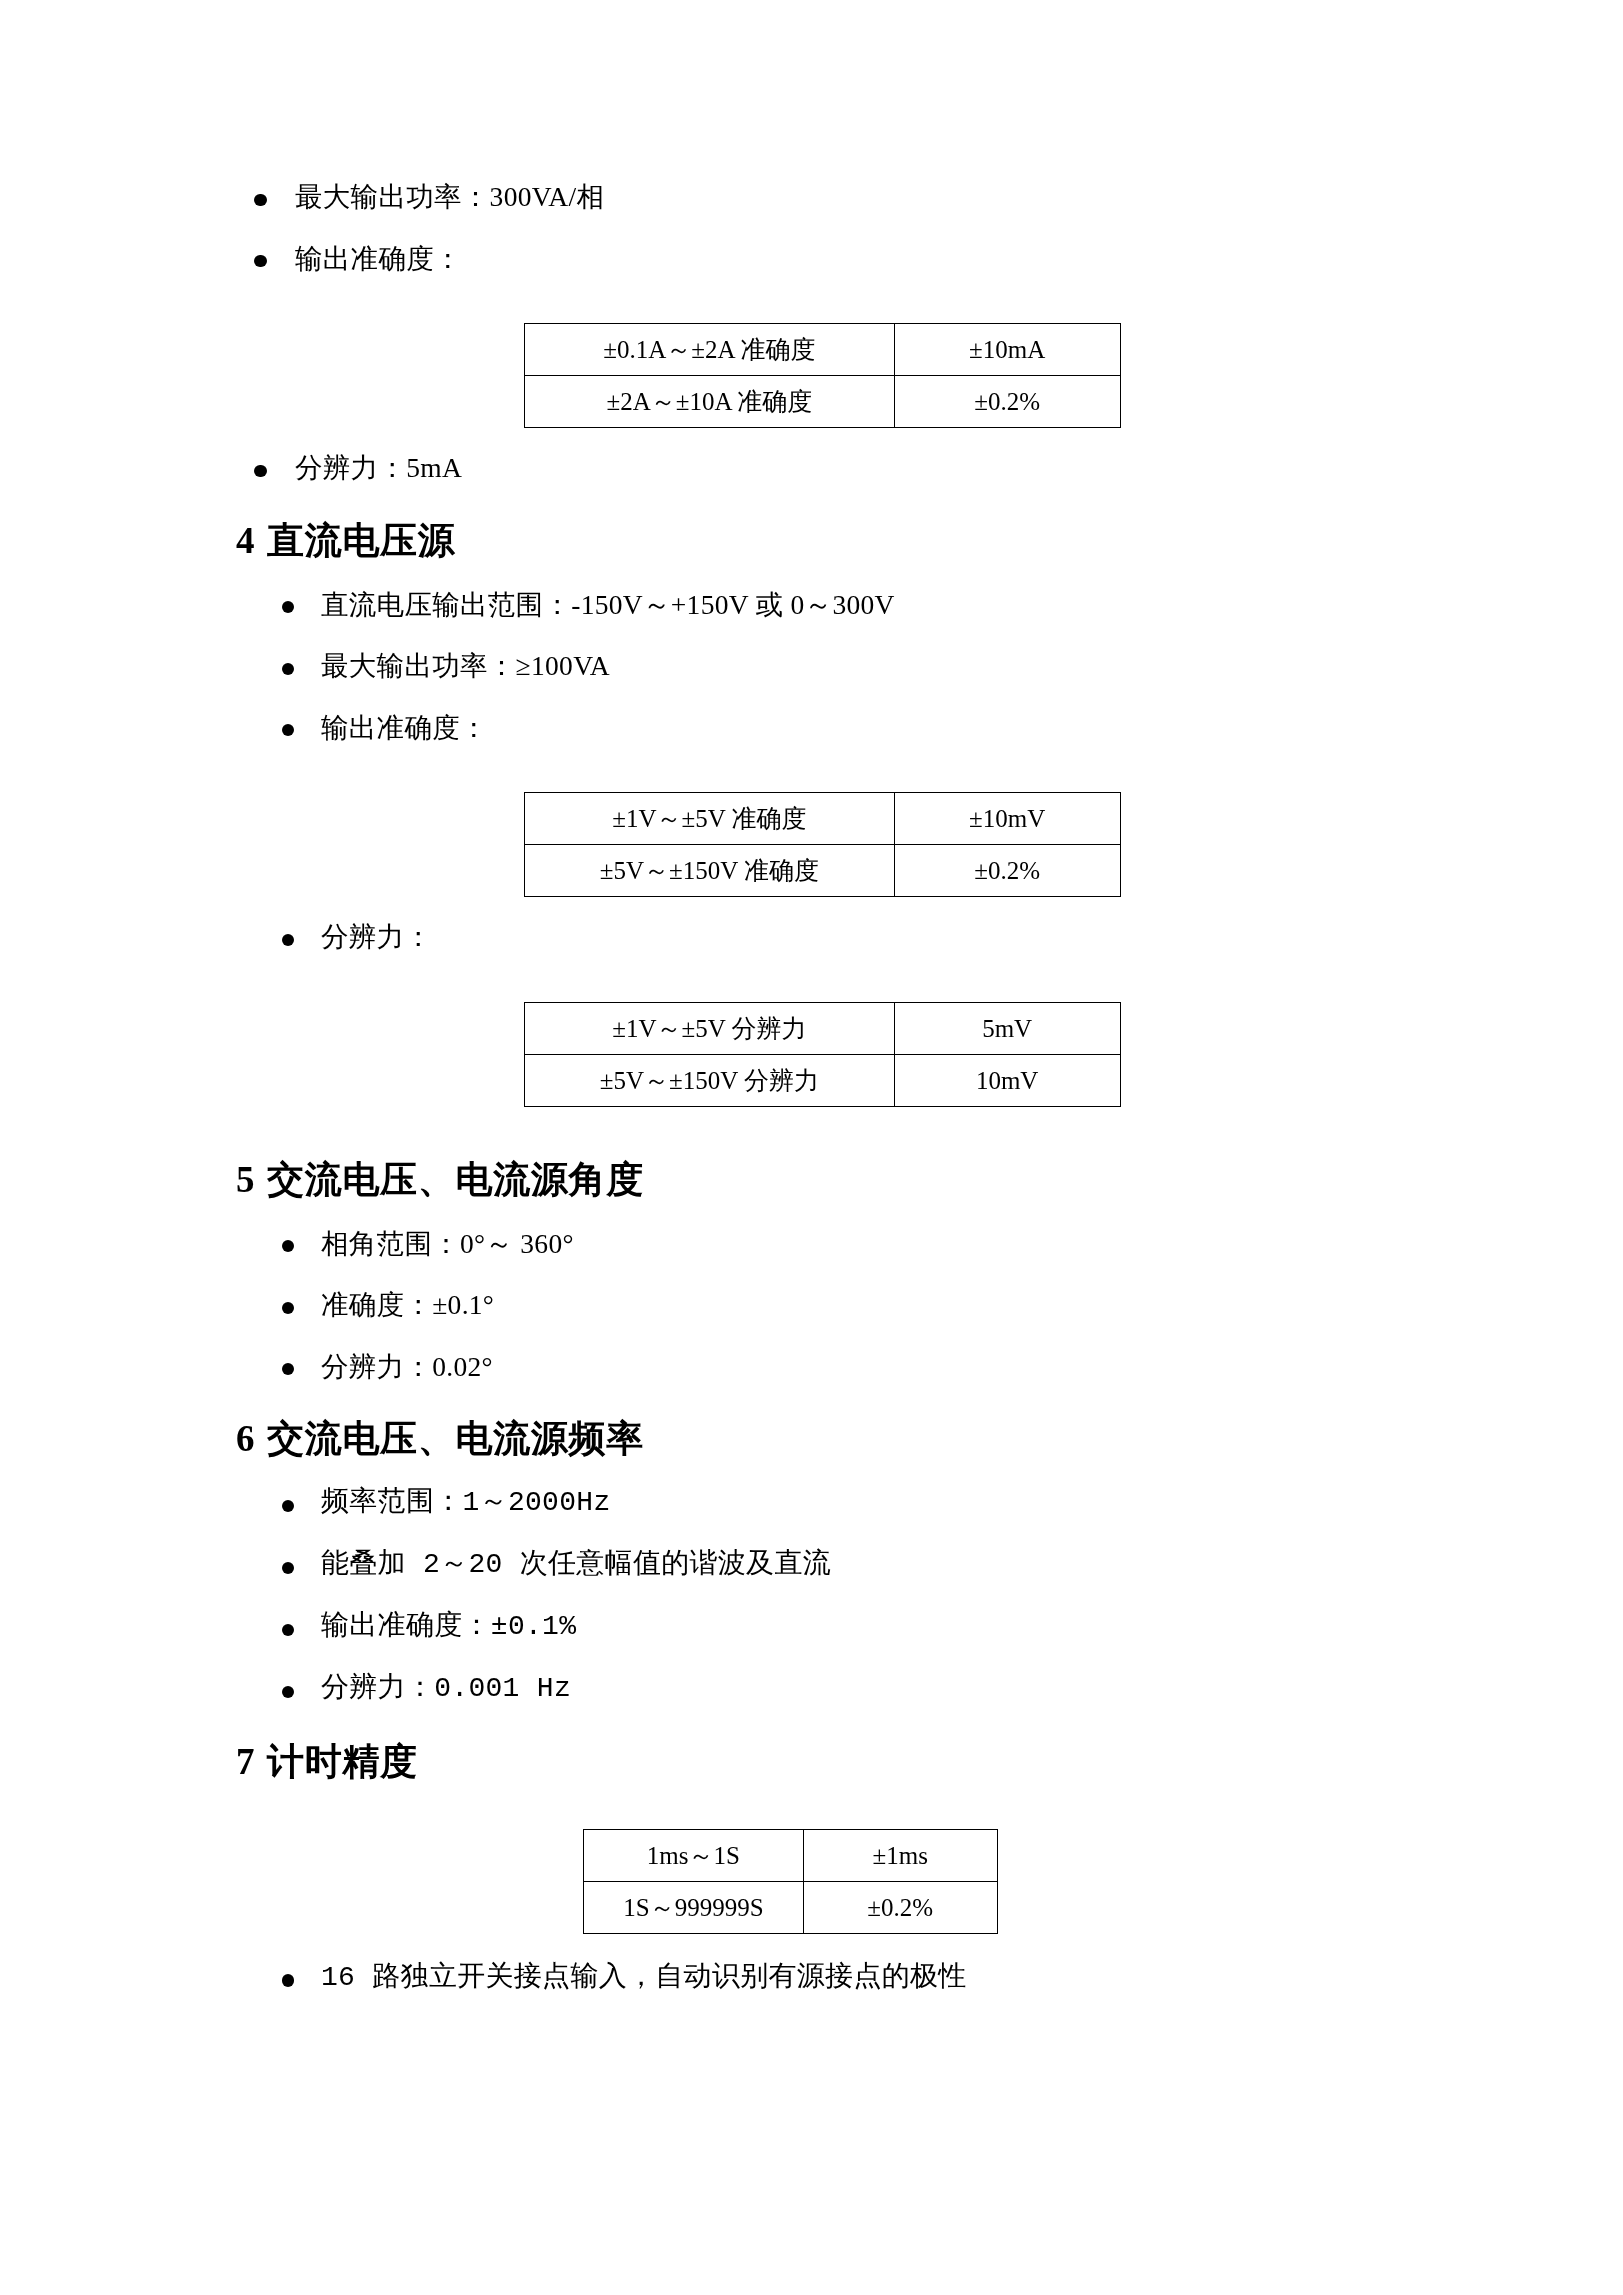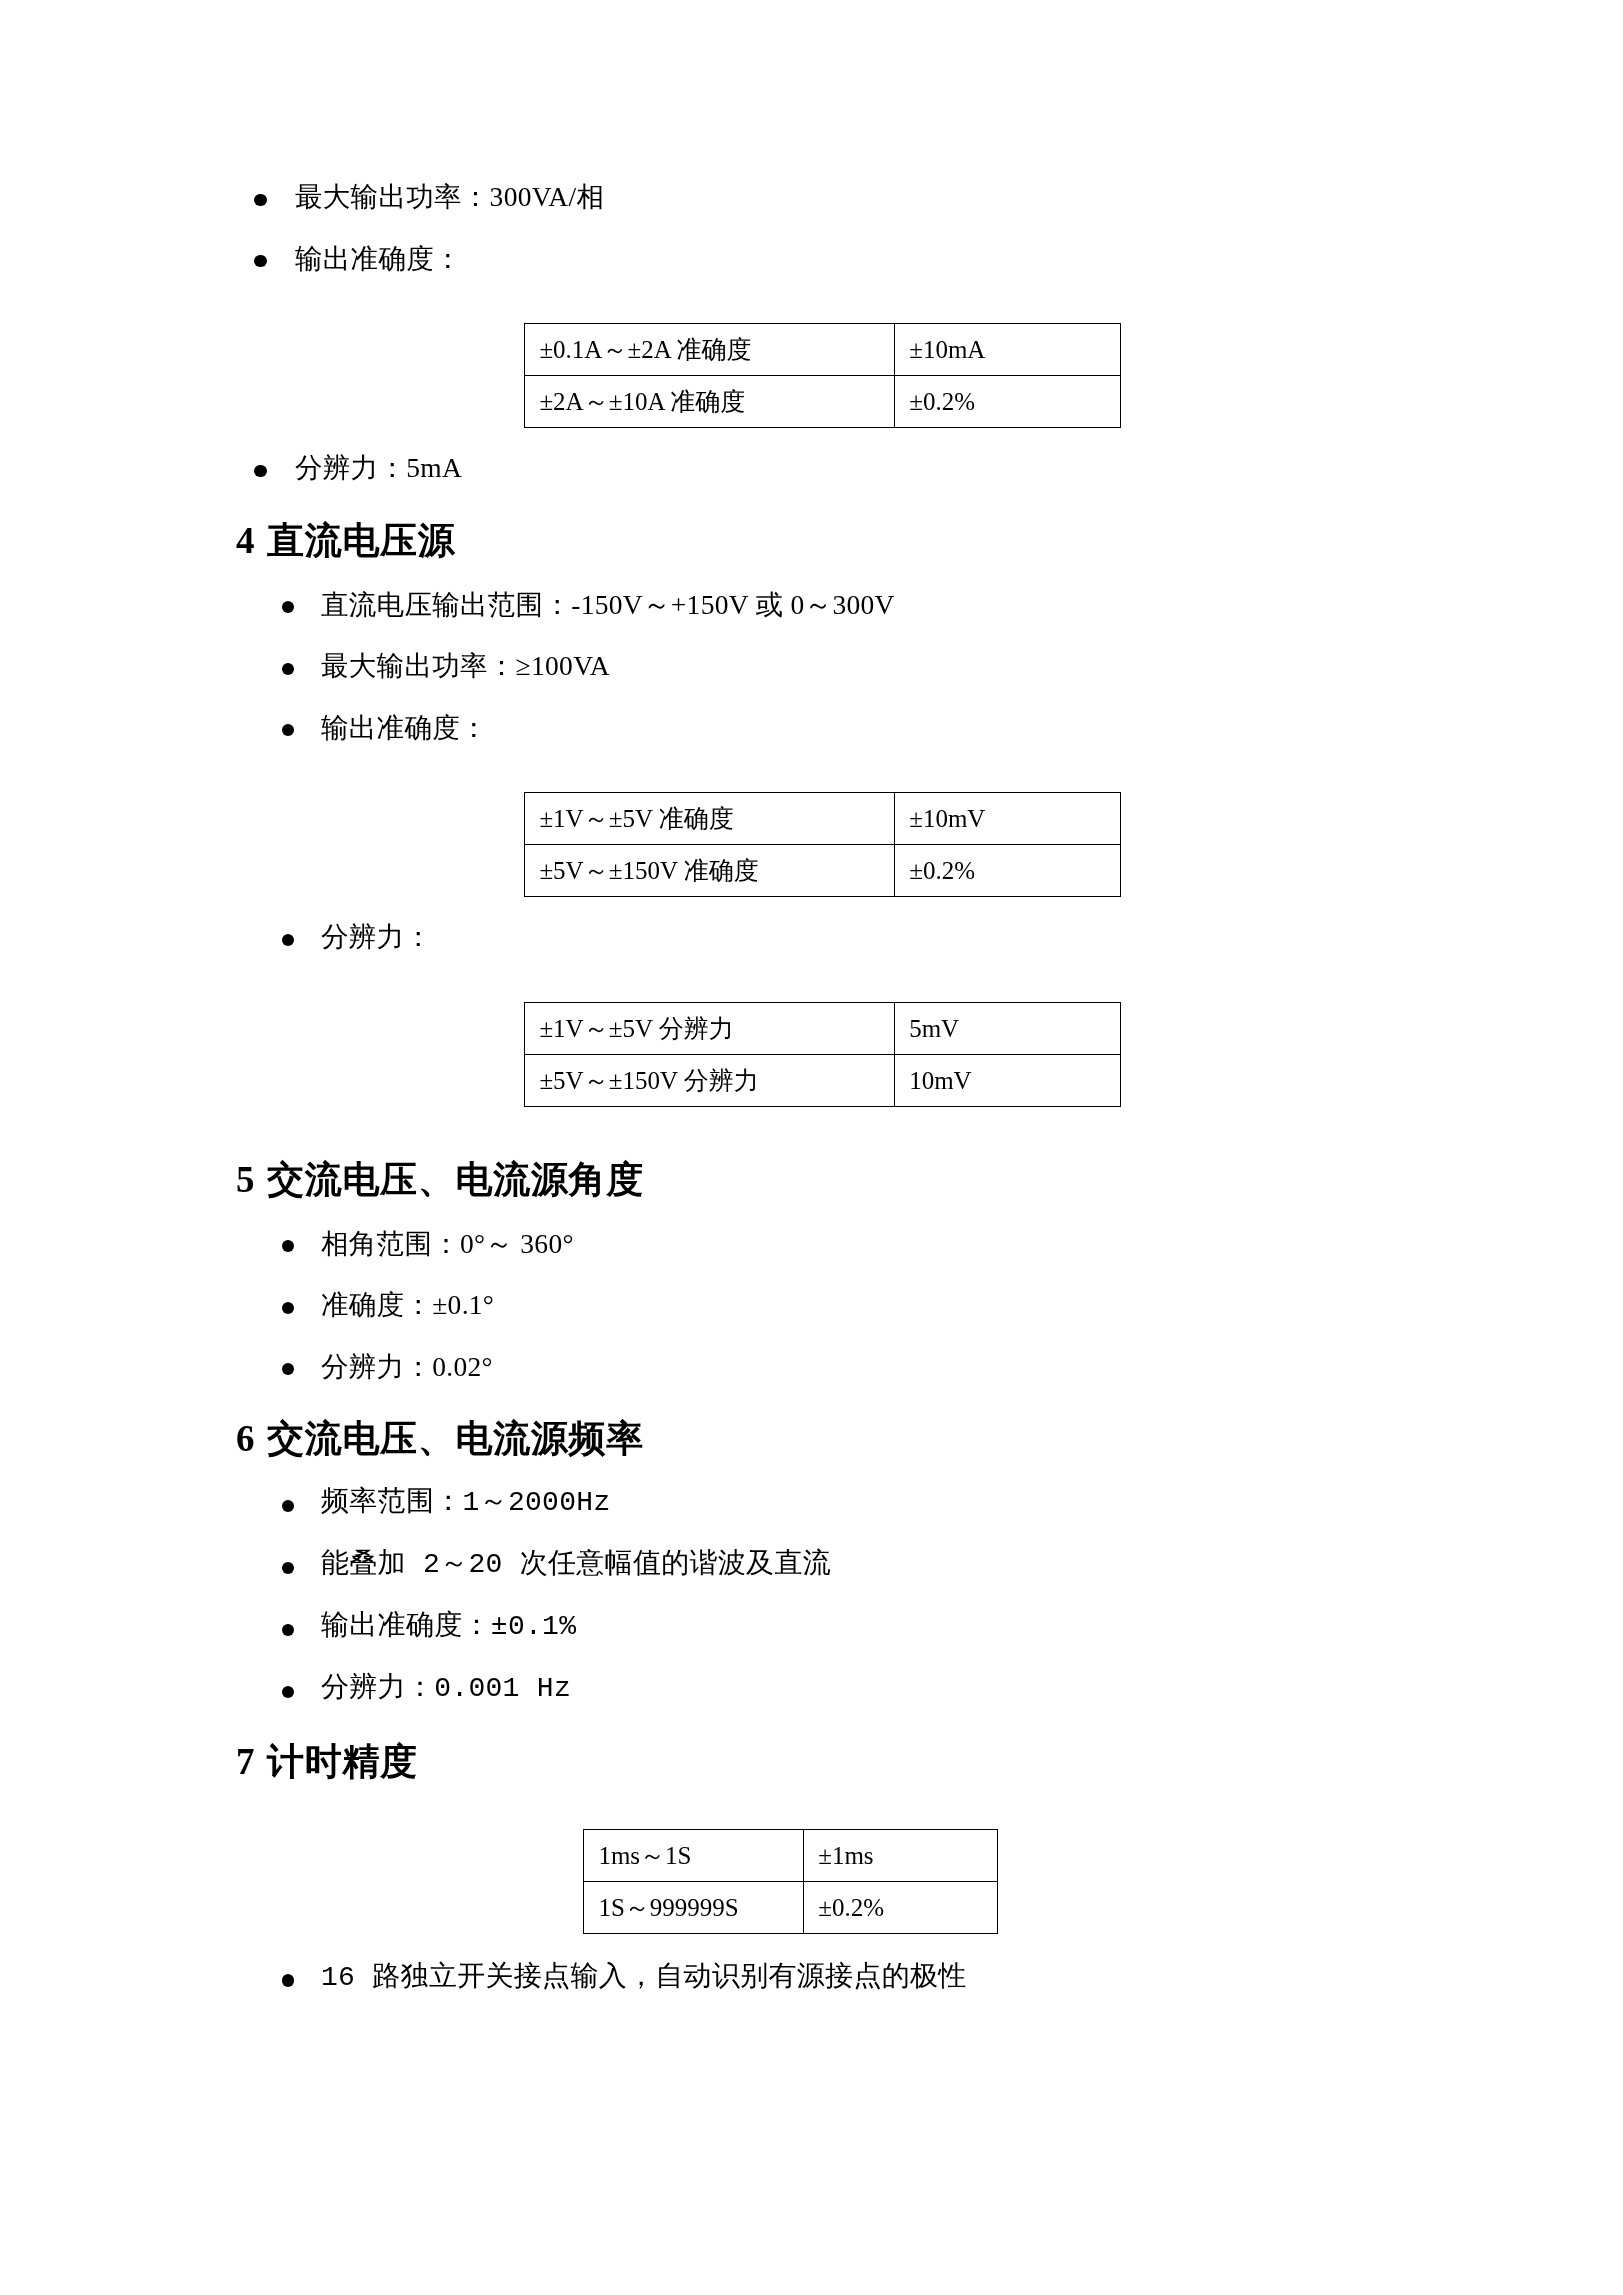--- a/index.html
+++ b/index.html
@@ -70,21 +70,21 @@
 
   
   .spec-table {
     border-collapse: collapse;
     margin: 17px 0 26px 0;
     table-layout: fixed;
   }
   .spec-table td {
     border: 1.3px solid #000;
     font-size: 25px;
-    text-align: left;
+    text-align: center;
     padding: 13px 14.4px;
     line-height: 1.0;
     white-space: nowrap;
   }
   .tbl-wrap {
     display: flex;
   }
   .tbl-offset-a { margin-left: 288px; }
   .tbl-offset-b { margin-left: 288px; }
   .tbl-offset-c { margin-left: 288px; }

